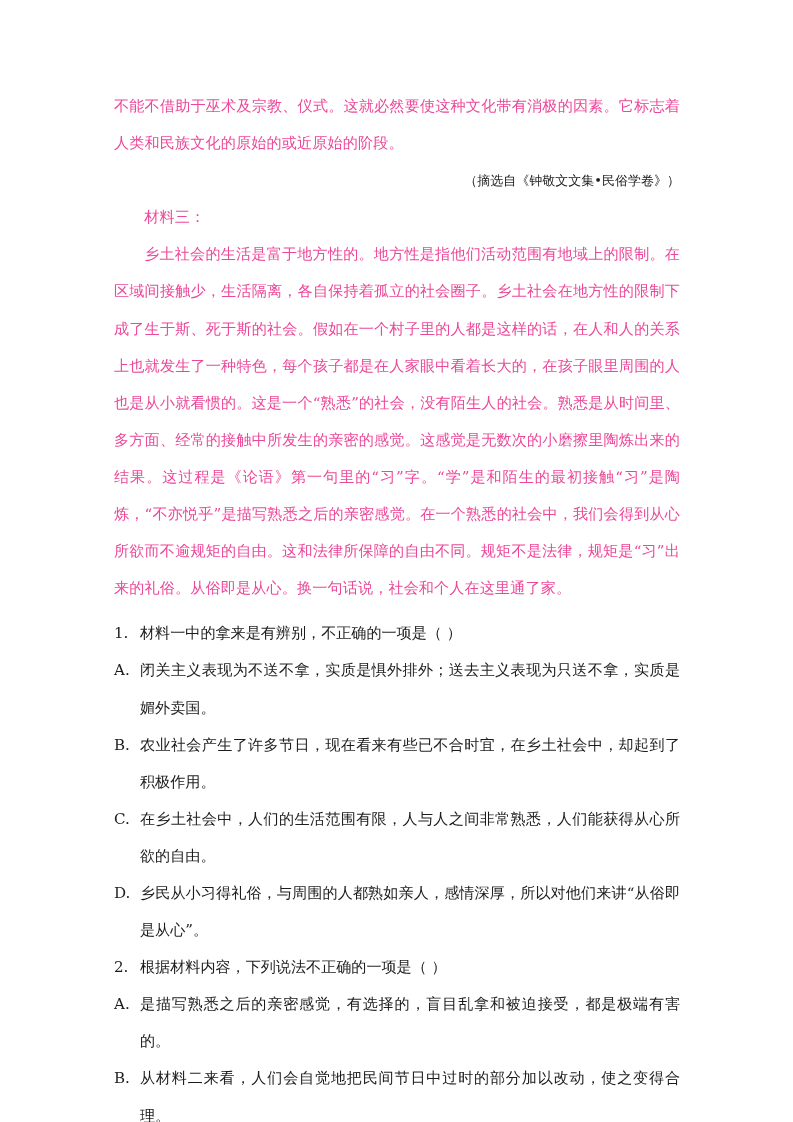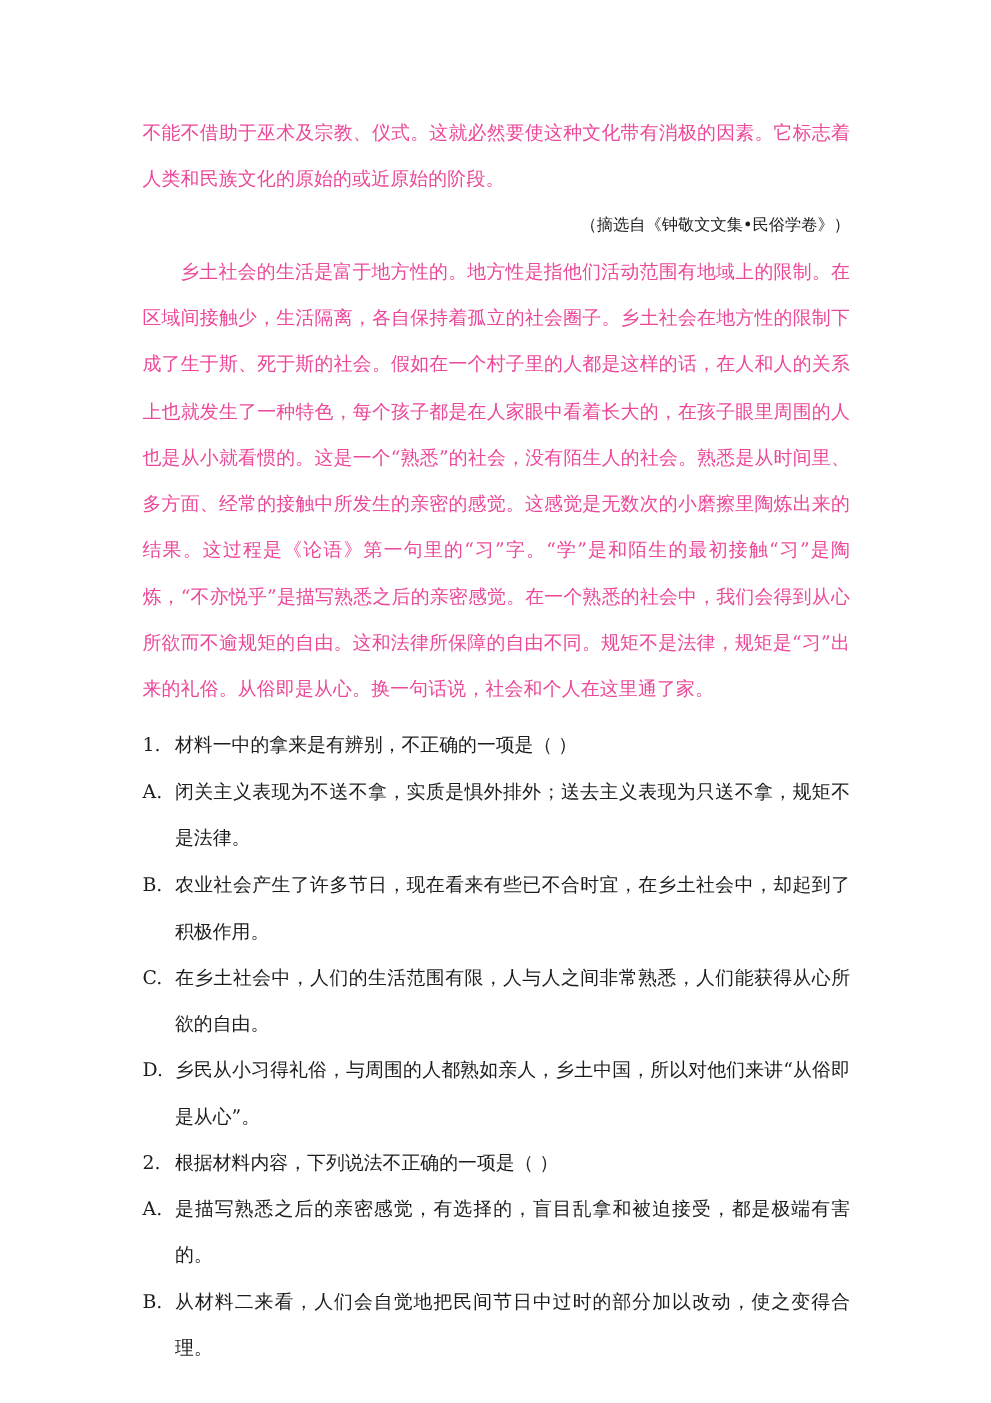--- a/index.html
+++ b/index.html
@@ -101,49 +101,50 @@
 <body>
 
 <div id="page">
 
   <div id="content">
 
     <p class="para">不能不借助于巫术及宗教、仪式。这就必然要使这种文化带有消极的因素。它标志着人类和民族文化的原始的或近原始的阶段。</p>
 
     <p class="attrib">（摘选自《钟敬文文集•民俗学卷》）</p>
 
+    <p class="para indent2">材料三：</p>
 
     <p class="para indent2">乡土社会的生活是富于地方性的。地方性是指他们活动范围有地域上的限制。在区域间接触少，生活隔离，各自保持着孤立的社会圈子。乡土社会在地方性的限制下成了生于斯、死于斯的社会。假如在一个村子里的人都是这样的话，在人和人的关系上也就发生了一种特色，每个孩子都是在人家眼中看着长大的，在孩子眼里周围的人也是从小就看惯的。这是一个“熟悉”的社会，没有陌生人的社会。熟悉是从时间里、多方面、经常的接触中所发生的亲密的感觉。这感觉是无数次的小磨擦里陶炼出来的结果。这过程是《论语》第一句里的“习”字。“学”是和陌生的最初接触“习”是陶炼，“不亦悦乎”是描写熟悉之后的亲密感觉。在一个熟悉的社会中，我们会得到从心所欲而不逾规矩的自由。这和法律所保障的自由不同。规矩不是法律，规矩是“习”出来的礼俗。从俗即是从心。换一句话说，社会和个人在这里通了家。</p>
 
 
     <div class="gap-xs"></div>
 
     <div class="qline">
       <span class="qlabel">1.</span>
       <span class="qtext">材料一中的拿来是有辨别，不正确的一项是（    ）</span>
     </div>
 
     <div class="qline">
       <span class="qlabel">A.</span>
-      <span class="qtext">闭关主义表现为不送不拿，实质是惧外排外；送去主义表现为只送不拿，规矩不是法律。</span>
+      <span class="qtext">闭关主义表现为不送不拿，实质是惧外排外；送去主义表现为只送不拿，实质是媚外卖国。</span>
     </div>
 
     <div class="qline">
       <span class="qlabel">B.</span>
       <span class="qtext">农业社会产生了许多节日，现在看来有些已不合时宜，在乡土社会中，却起到了积极作用。</span>
     </div>
 
     <div class="qline">
       <span class="qlabel">C.</span>
       <span class="qtext">在乡土社会中，人们的生活范围有限，人与人之间非常熟悉，人们能获得从心所欲的自由。</span>
     </div>
 
     <div class="qline">
       <span class="qlabel">D.</span>
-      <span class="qtext">乡民从小习得礼俗，与周围的人都熟如亲人，乡土中国，所以对他们来讲“从俗即是从心”。</span>
+      <span class="qtext">乡民从小习得礼俗，与周围的人都熟如亲人，感情深厚，所以对他们来讲“从俗即是从心”。</span>
     </div>
 
     <div class="qline">
       <span class="qlabel">2.</span>
       <span class="qtext">根据材料内容，下列说法不正确的一项是（    ）</span>
     </div>
 
     <div class="qline">
       <span class="qlabel">A.</span>
       <span class="qtext">是描写熟悉之后的亲密感觉，有选择的，盲目乱拿和被迫接受，都是极端有害的。</span>

